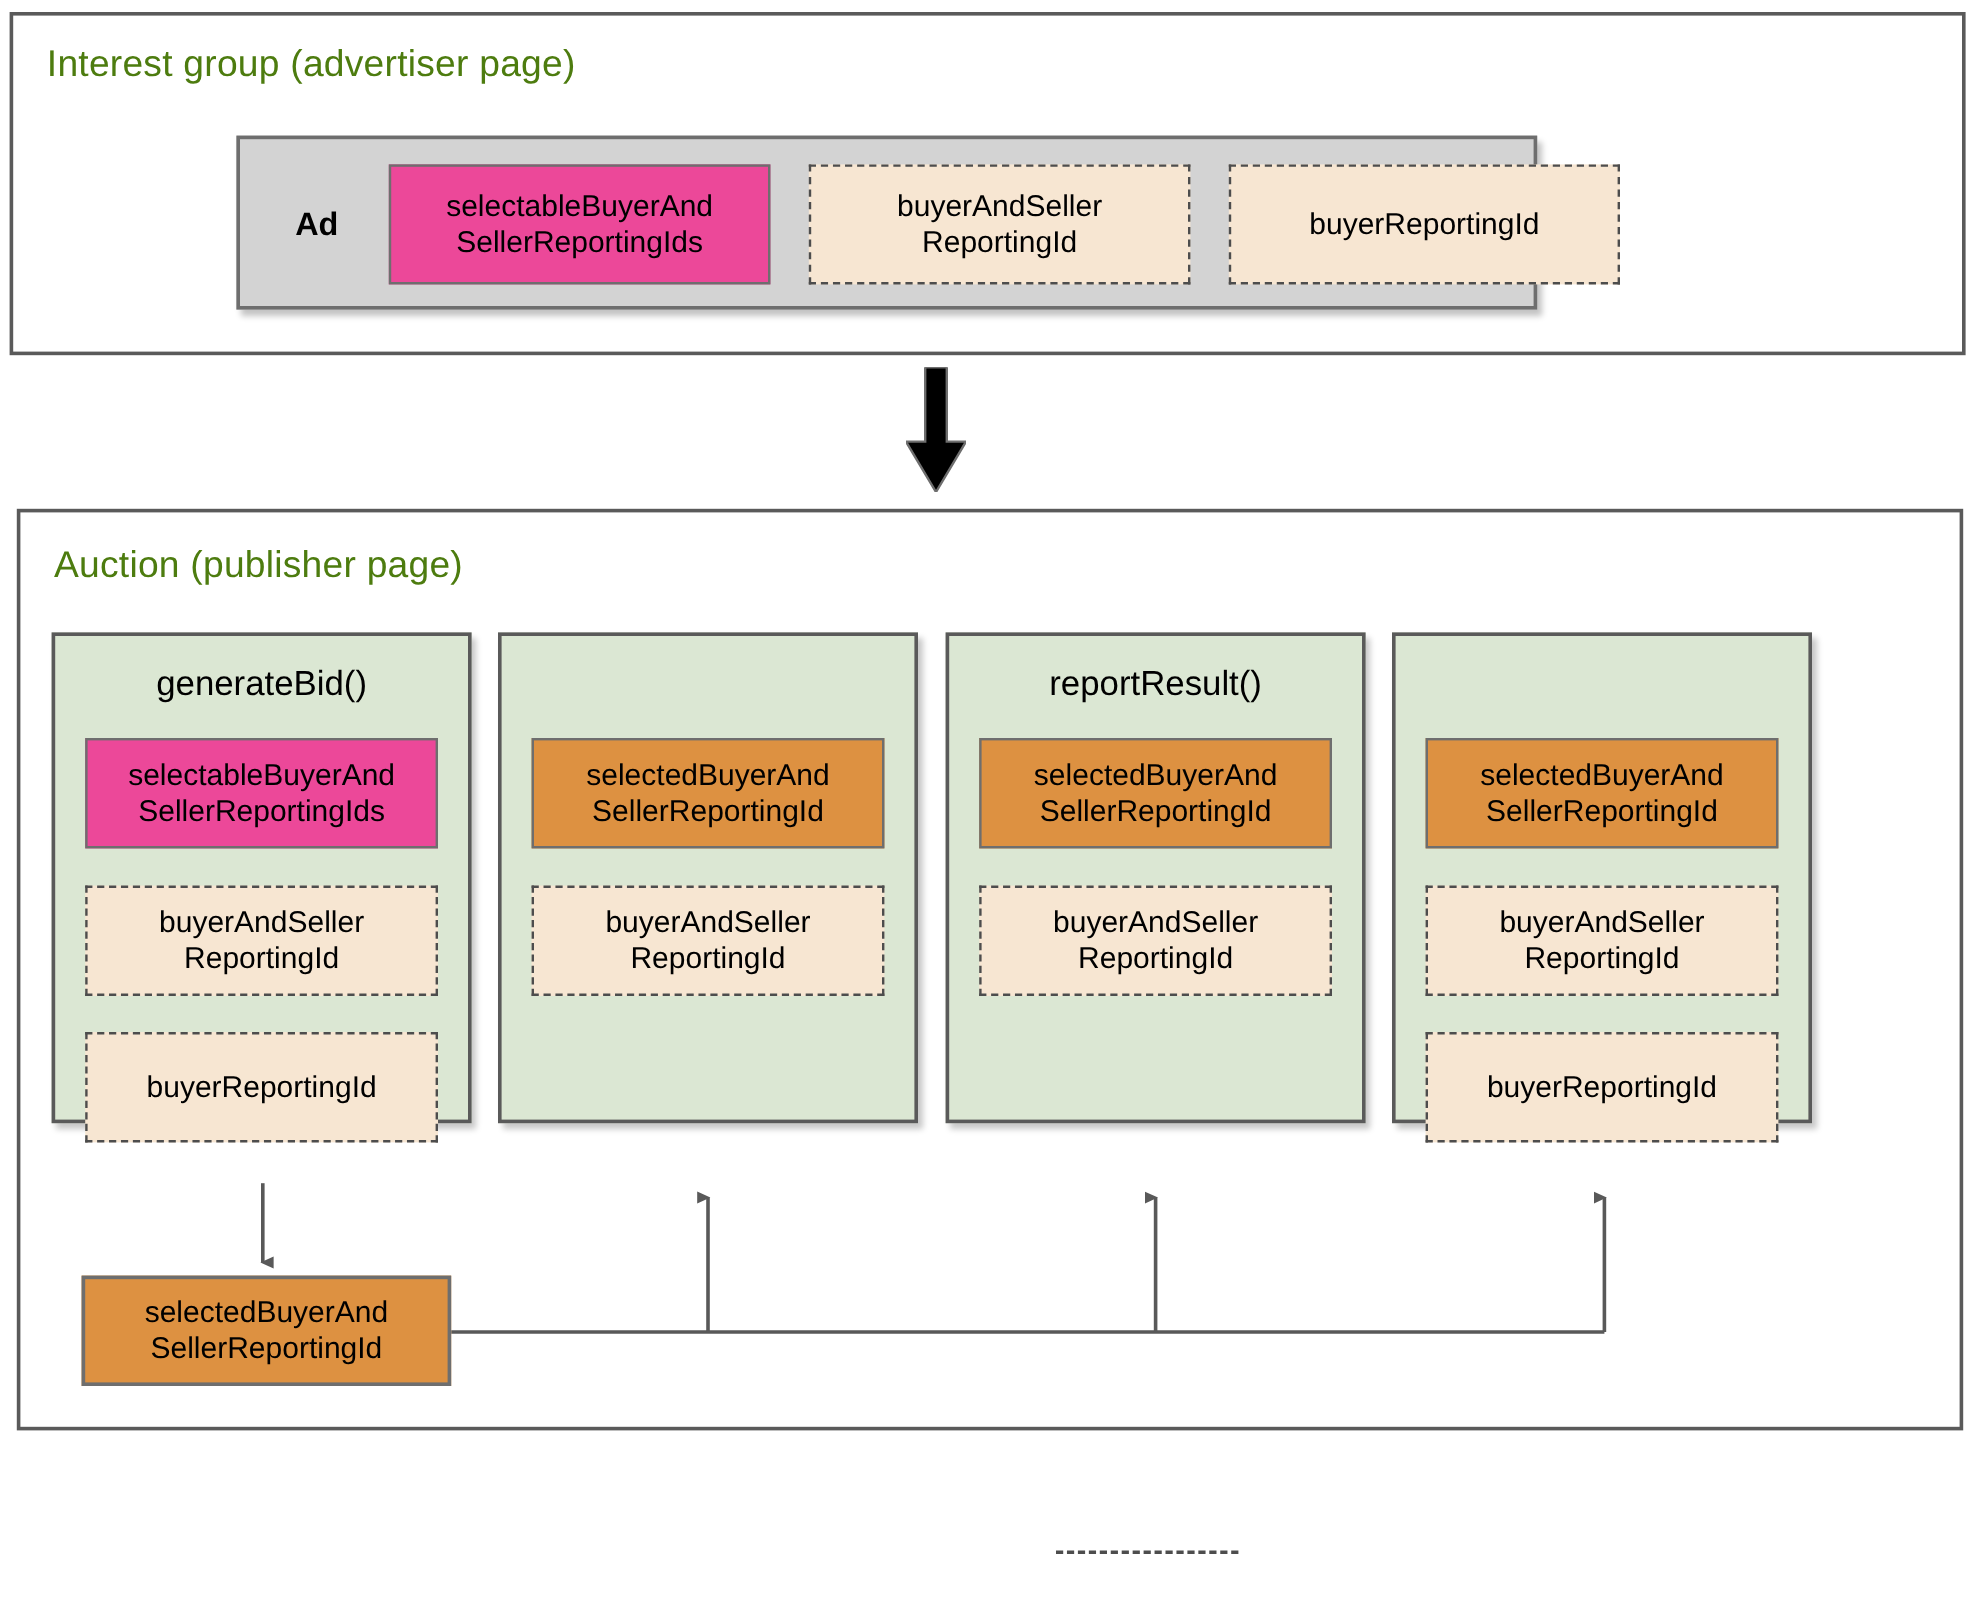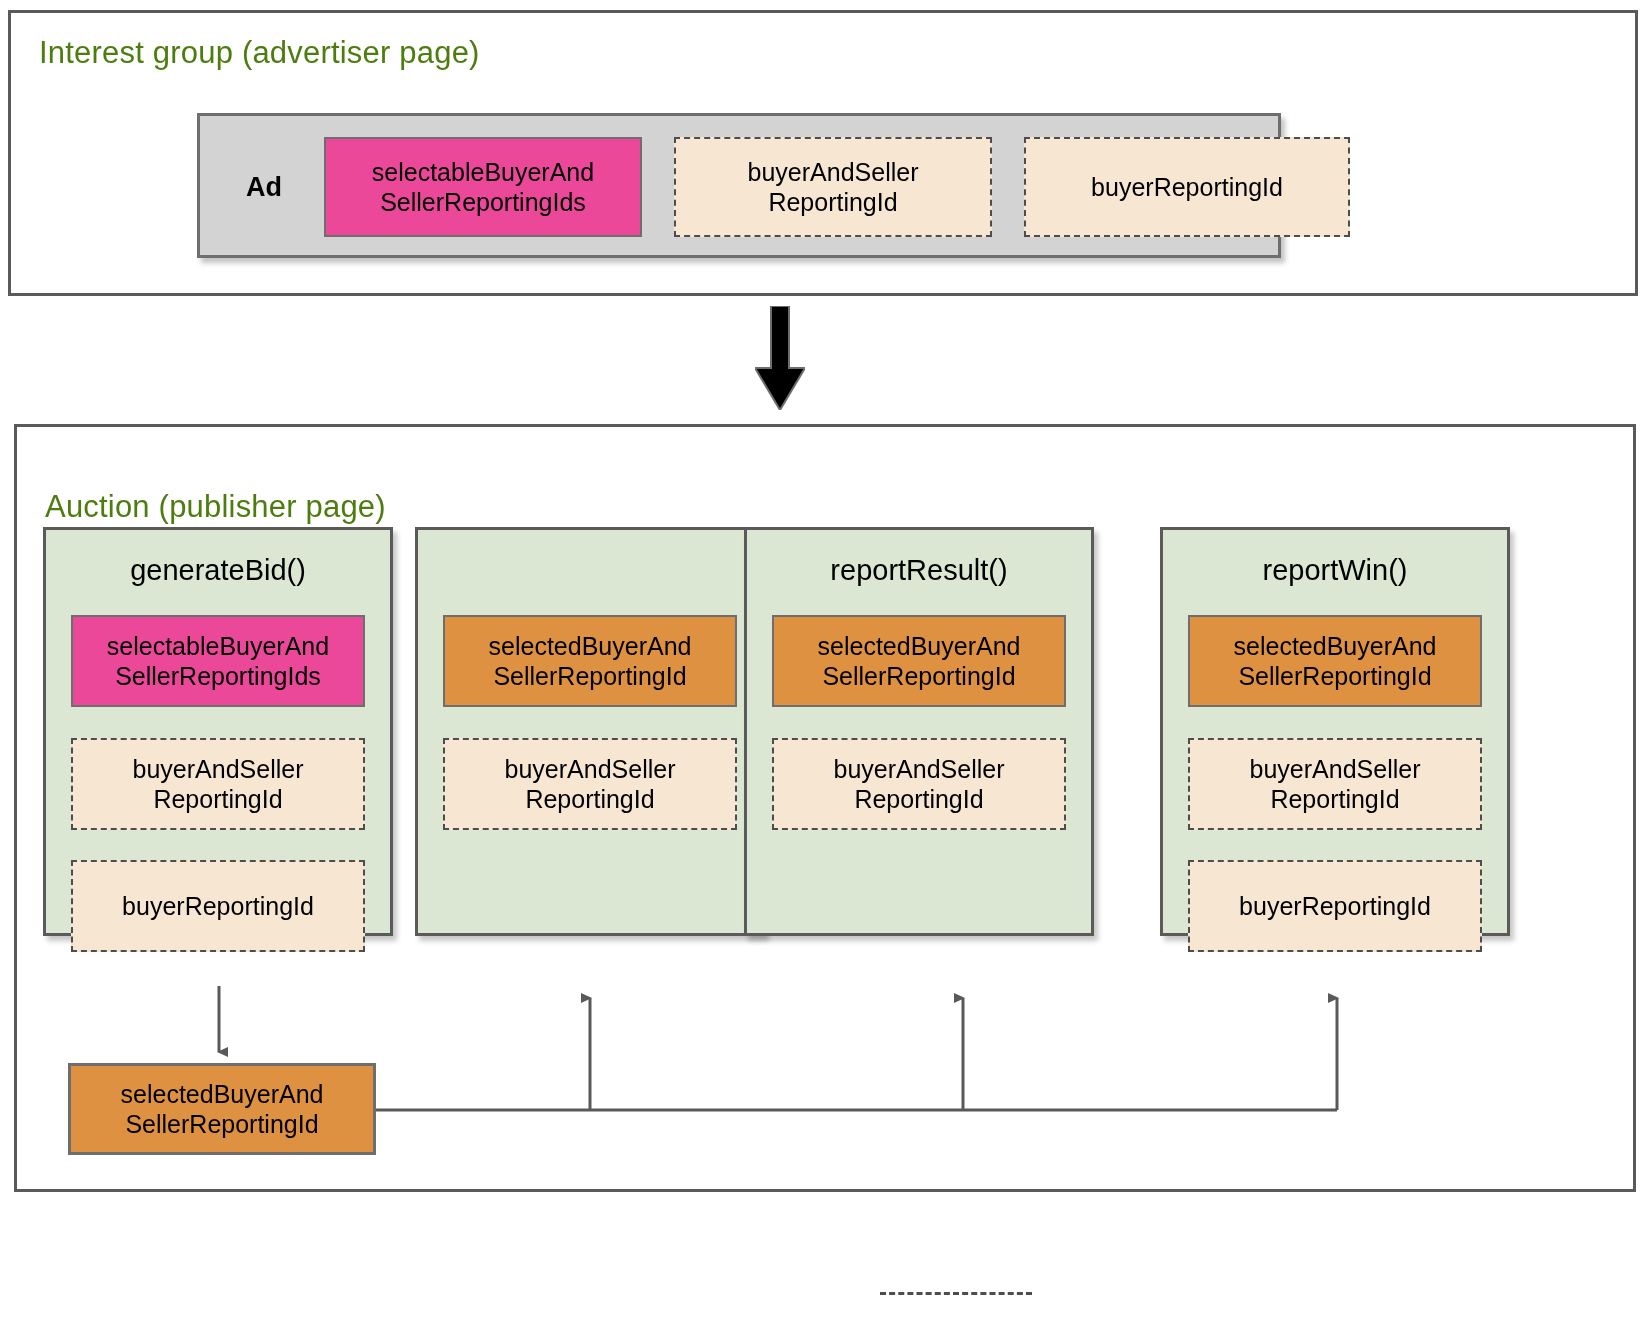--- a/index.html
+++ b/index.html
@@ -37,21 +37,21 @@
   }
   .panel-title {
     position: absolute;
     left: 28px;
     top: 22px;
     font-size: 31px;
     letter-spacing: 0.2px;
     white-space: nowrap;
     color: #4d7c0f;
   }
-  #panel-auction .panel-title { top: 26px; margin-top: 36px; }
+  #panel-auction .panel-title { top: 26px; }
 
   
   #ad-container {
     position: absolute;
     left: 186px;
     top: 100px;
     width: 1084px;
     height: 145px;
     background: #d3d3d3;
     border: 3px solid #6e6e6e;
@@ -111,21 +111,21 @@
     top: 527px;
     width: 350px;
     height: 409px;
     background: #dbe7d3;
     border: 3px solid #5a5a5a;
     box-sizing: border-box;
     box-shadow: 4px 5px 5px rgba(0,0,0,0.22);
   }
   #fn-col-0 { left: 43px; }
   #fn-col-1 { left: 415px; }
-  #fn-col-2 { left: 744px; }
+  #fn-col-2 { left: 788px; }
   #fn-col-3 { left: 1160px; }
 
   .fn-title {
     position: absolute;
     left: 0;
     top: 24px;
     width: 100%;
     text-align: center;
     font-size: 29px;
     white-space: nowrap;
@@ -231,21 +231,20 @@
 
 <div class="fn-column" id="fn-col-2">
   <div class="fn-title">reportResult()</div>
   <div class="chip chip-solid-dark slot-0">selectedBuyerAnd
 SellerReportingId</div>
   <div class="chip chip-dashed slot-1">buyerAndSeller
 ReportingId</div>
 </div>
 
 <div class="fn-column" id="fn-col-3">
-  <div class="fn-title">reportWin()</div>
   <div class="chip chip-solid-dark slot-0">selectedBuyerAnd
 SellerReportingId</div>
   <div class="chip chip-dashed slot-1">buyerAndSeller
 ReportingId</div>
   <div class="chip chip-dashed slot-2">buyerReportingId</div>
 </div>
 
 <svg id="connectors" viewBox="0 0 1646 1332">
   <defs>
     <marker id="arrow-down" markerWidth="12" markerHeight="12" refX="5" refY="9" orient="auto" markerUnits="userSpaceOnUse">

